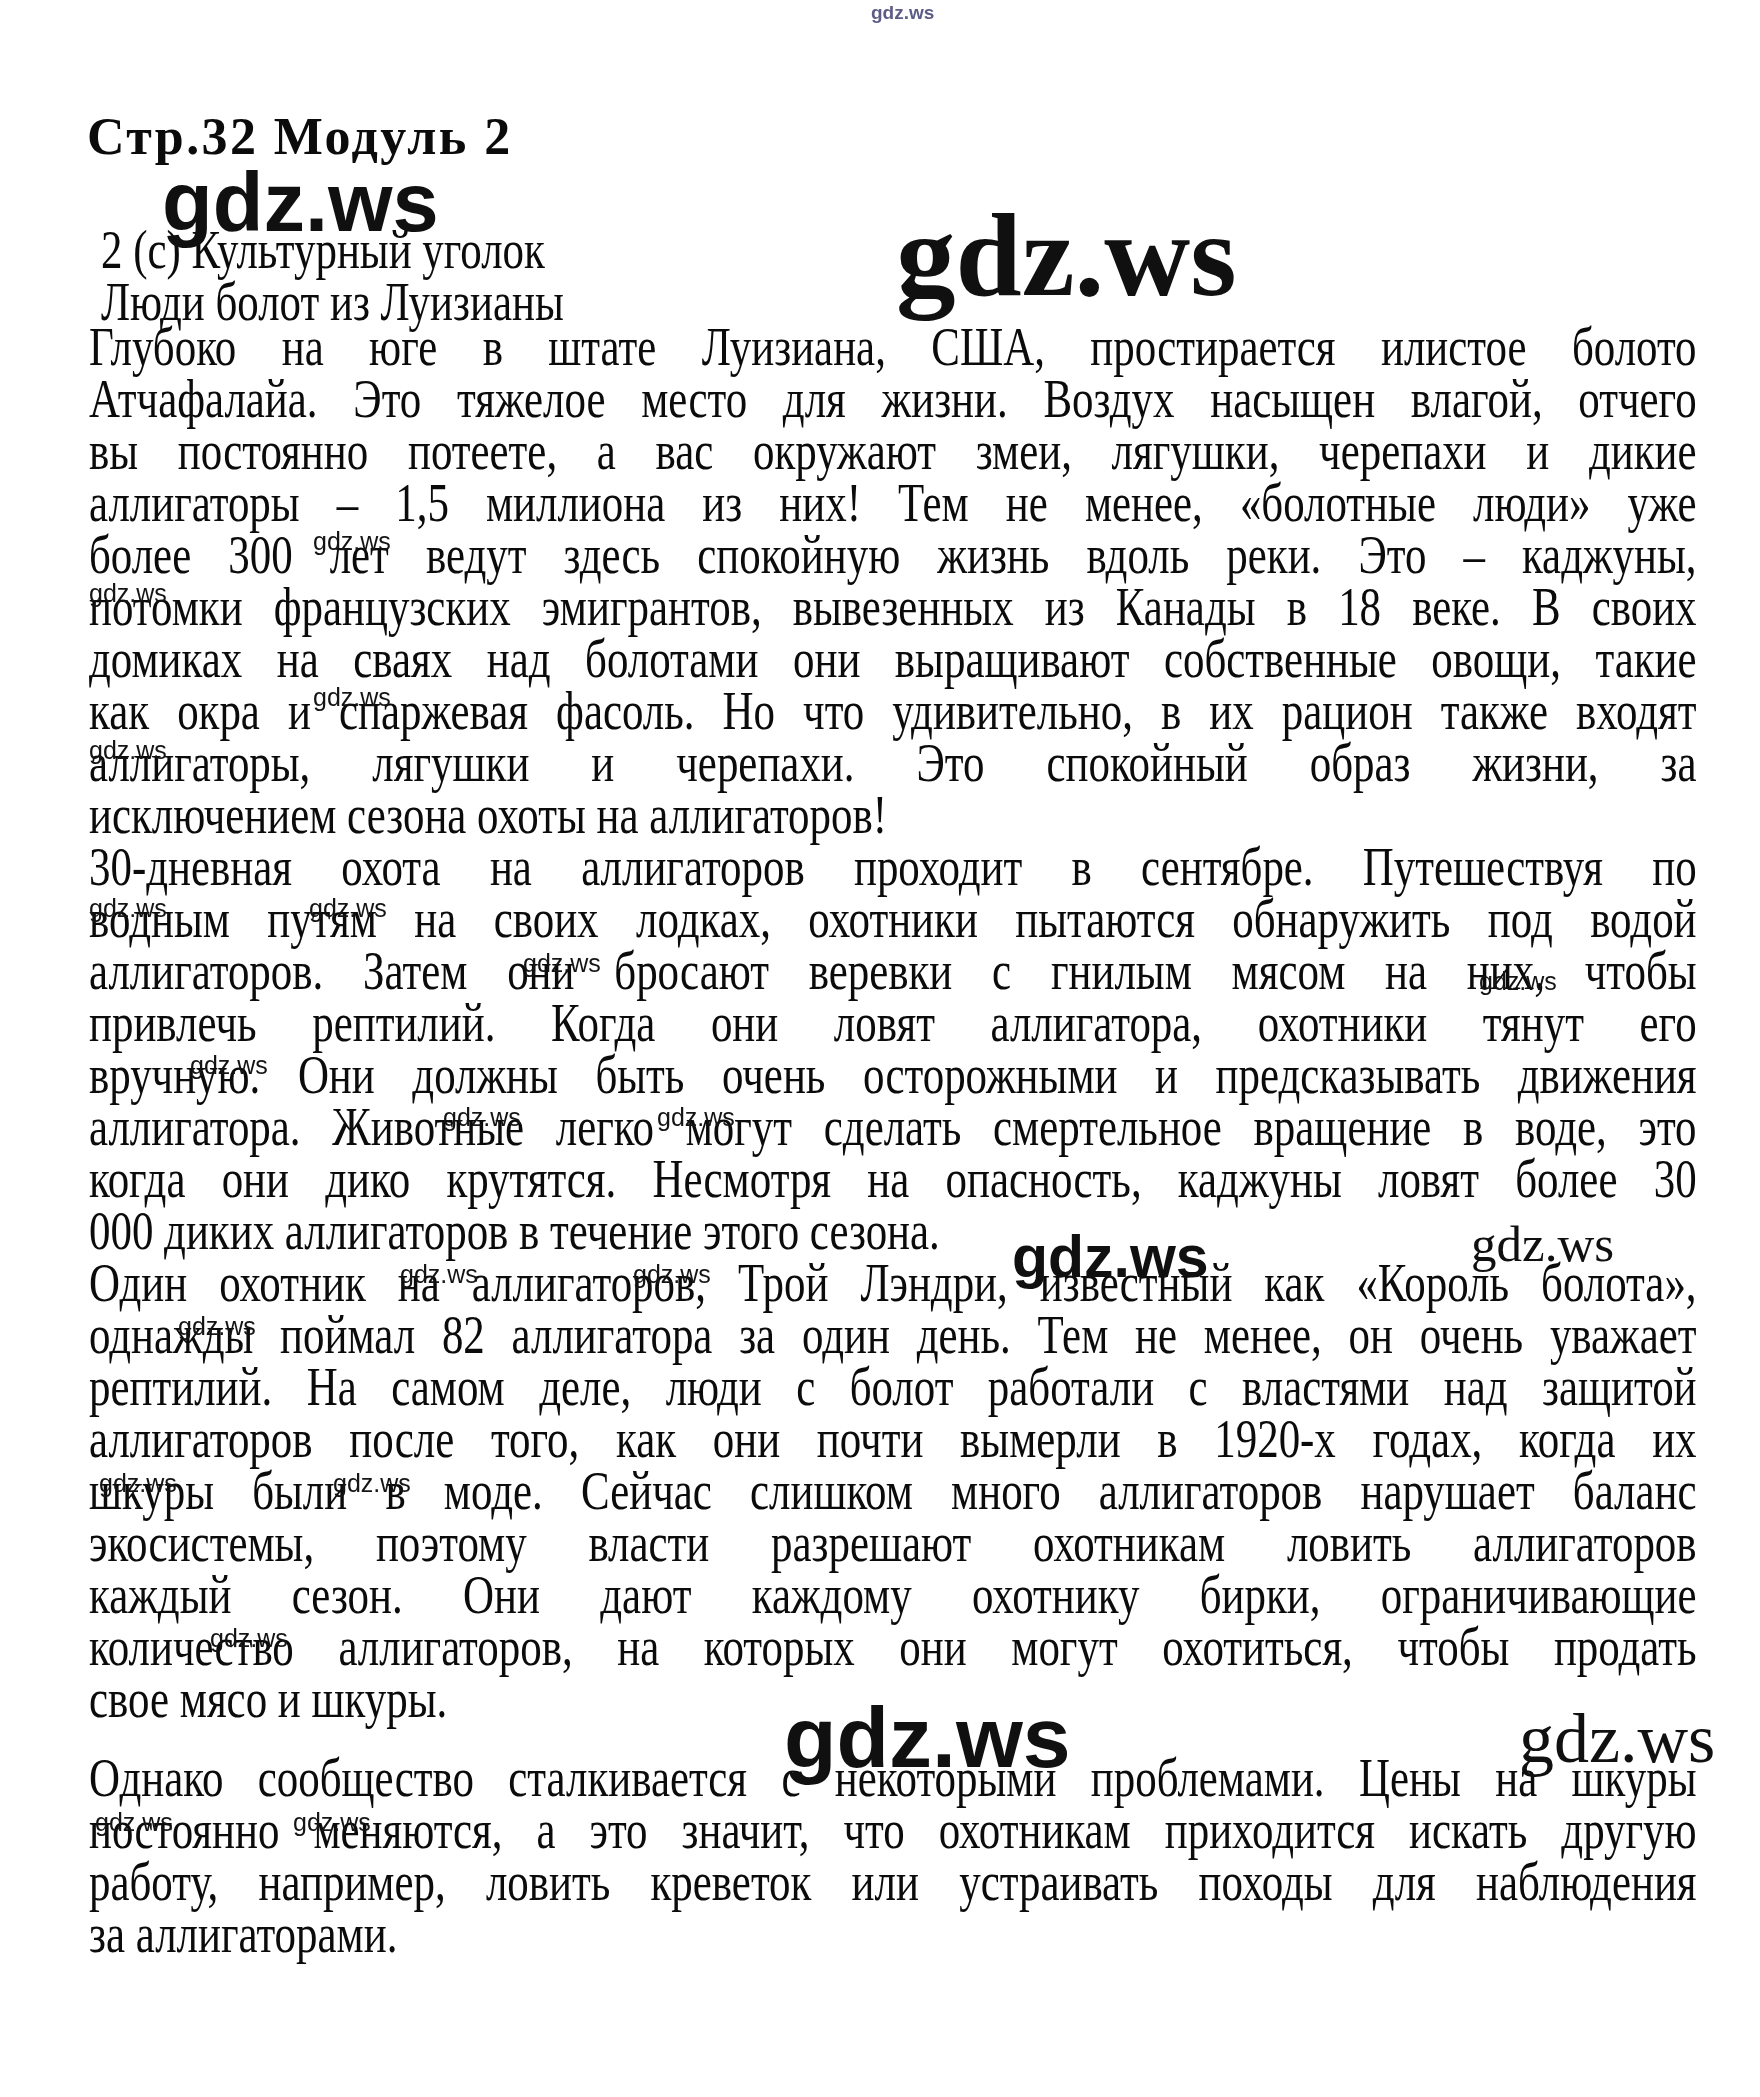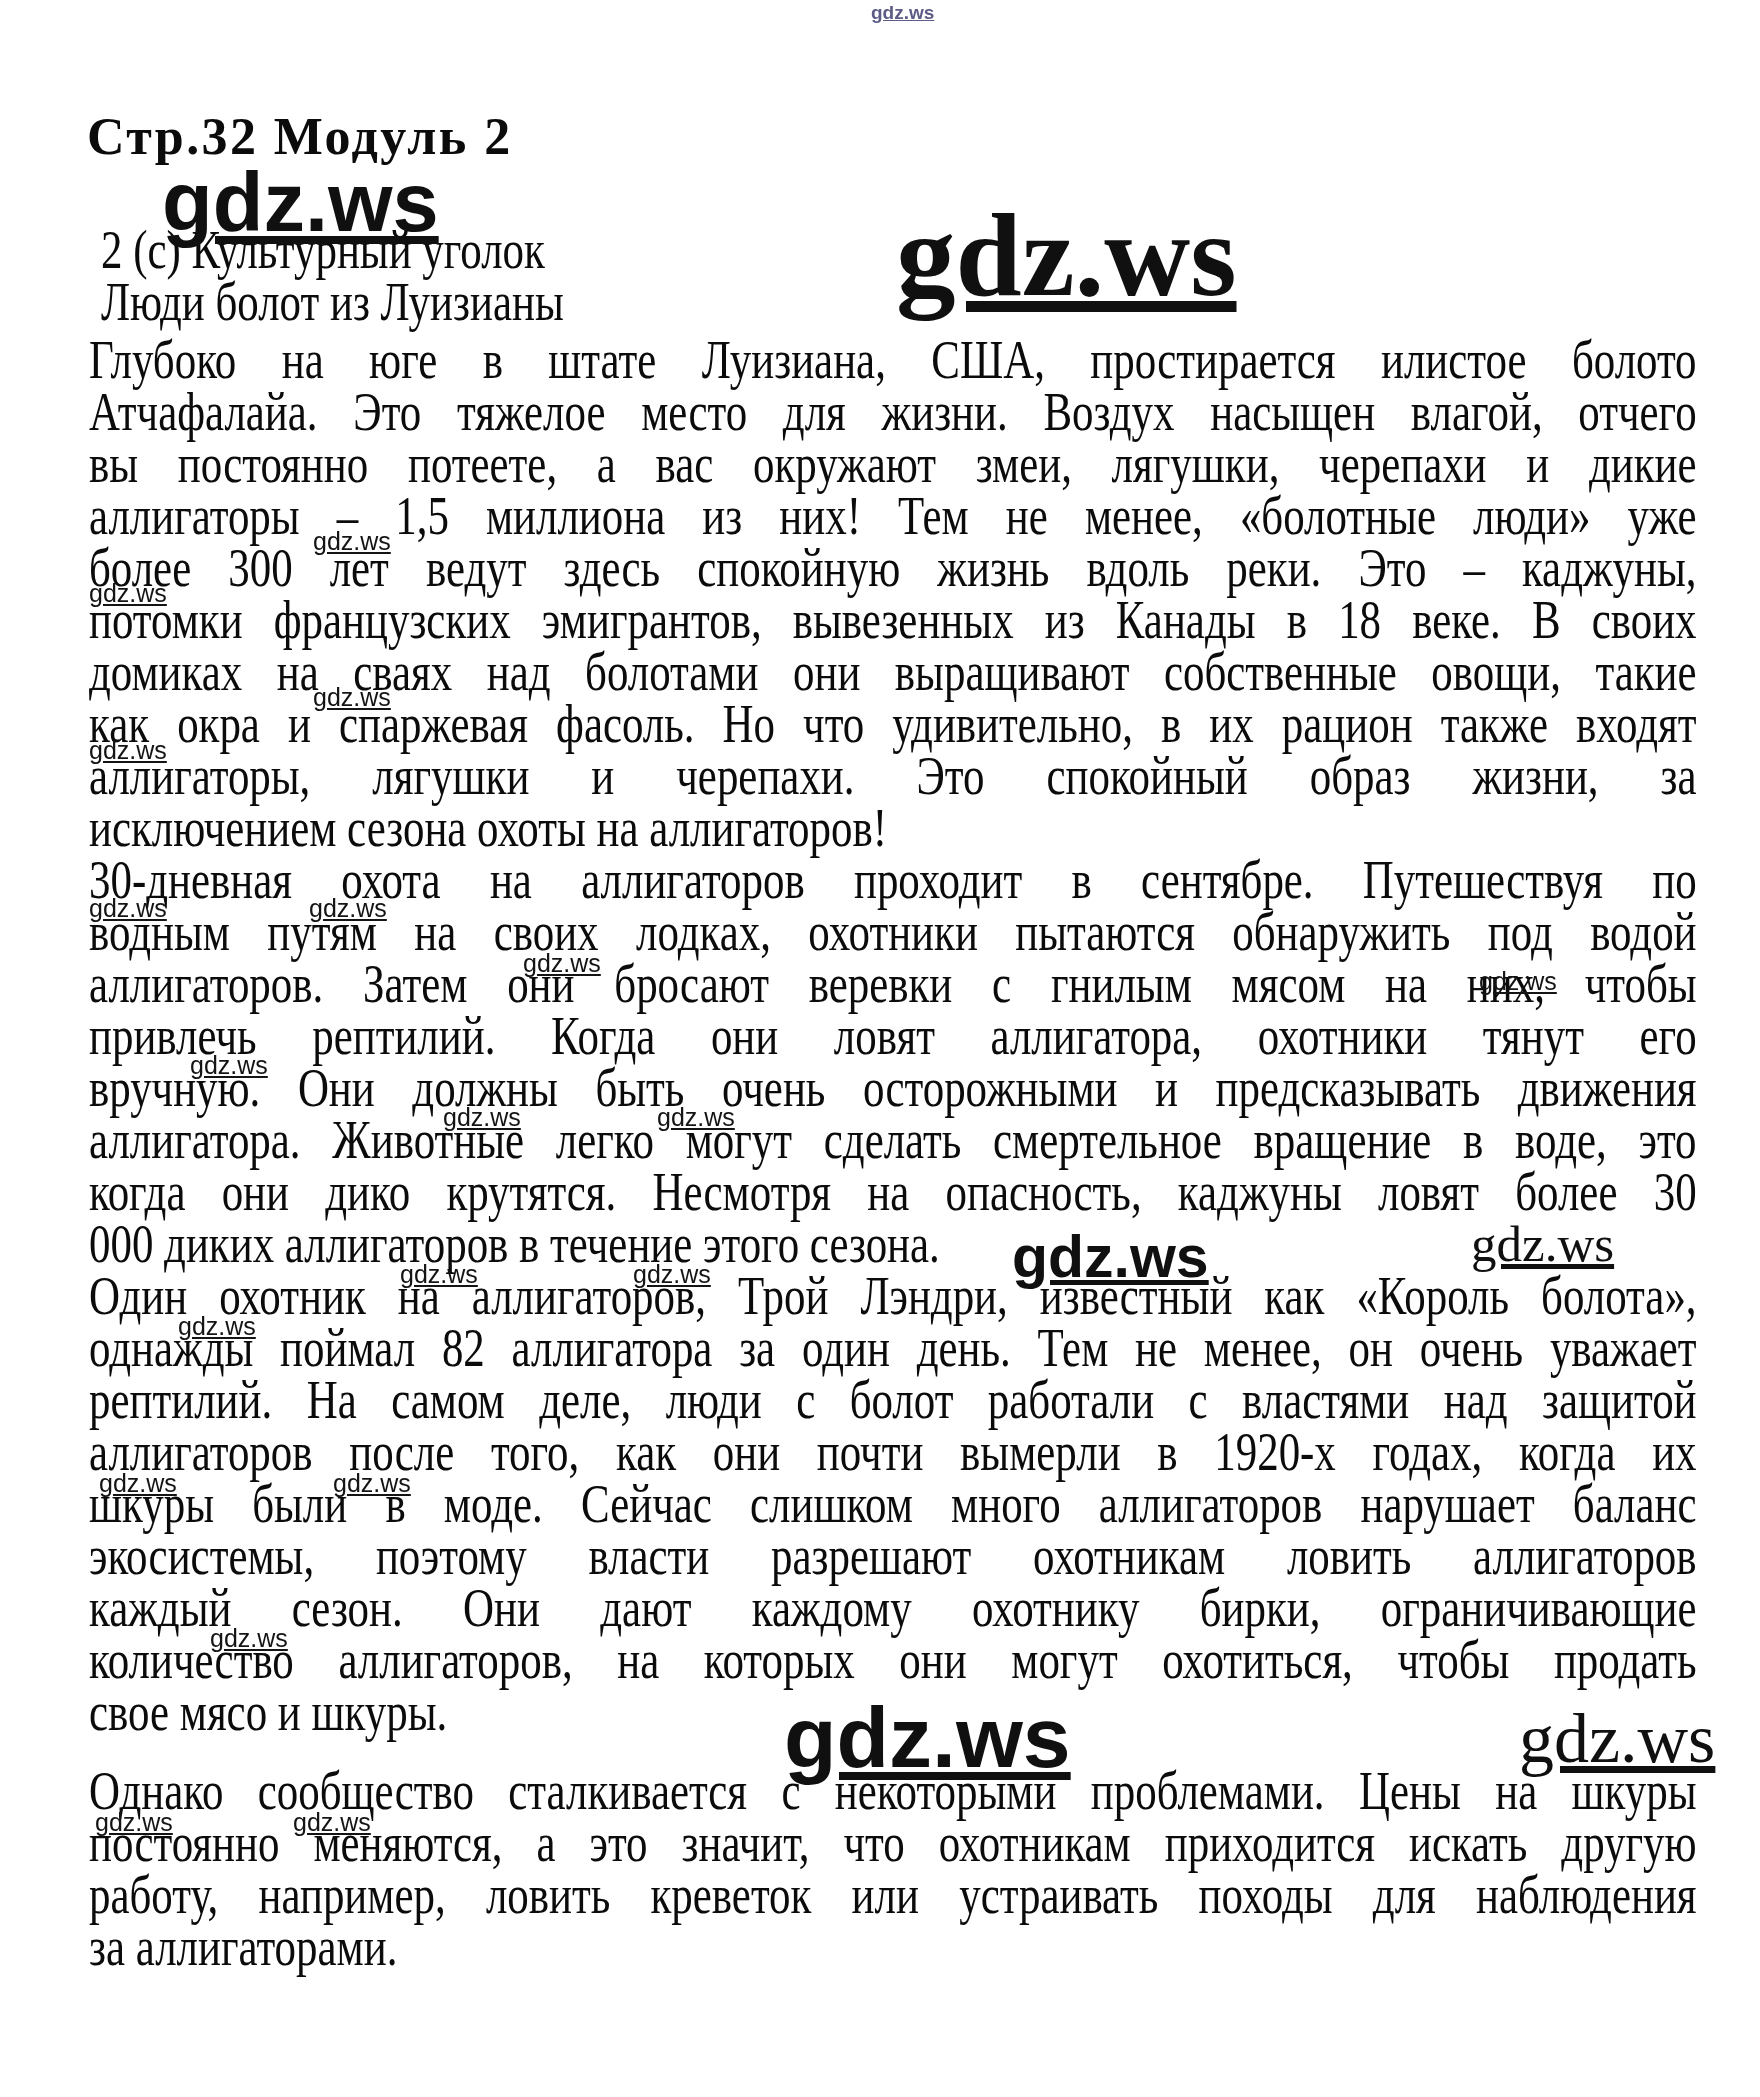--- a/index.html
+++ b/index.html
@@ -13,30 +13,30 @@
     font-size:52px;font-weight:700;letter-spacing:2.4px;line-height:52px;
     font-family:"Liberation Serif", serif;white-space:nowrap;
   }
   
   #intro{position:absolute;left:101px;top:224px;width:1607px;}
   #intro .iline{
     width:2061px;transform:scaleX(0.78);transform-origin:0 0;
     font-size:55px;line-height:52px;height:52px;text-align:left;white-space:nowrap;
   }
   
-  #article{position:absolute;left:89px;top:334px;width:1607px;}
+  #article{position:absolute;left:89px;top:321px;width:1607px;}
   .line{
     width:2061px;transform:scaleX(0.78);transform-origin:0 0;
     font-size:55px;line-height:52px;height:52px;
   }
   .j{text-align:justify;text-align-last:justify;}
   .l{text-align:left;}
   .gap{height:27px;}
   
-  .wm{position:absolute;white-space:nowrap;color:#101010;text-decoration:underline;}
+  .wm{position:absolute;white-space:nowrap;color:#101010;}
   .wm-tiny{font-family:"Liberation Sans", sans-serif;font-weight:700;font-size:19px;color:#5c5c86;}
   .wm-big-sans{font-family:"Liberation Sans", sans-serif;font-weight:700;}
   .wm-big-serif{font-family:"Liberation Serif", serif;font-weight:700;}
   .wm-med-serif{font-family:"Liberation Serif", serif;font-weight:400;}
   .wm-small{font-family:"Liberation Sans", sans-serif;font-weight:500;font-size:25px;color:#141414;}
   .t1{left:871px;top:1.6px;}
   .b1{left:162px;top:163px;font-size:83px;line-height:79px;}
   .b2{left:896px;top:198px;font-size:119px;line-height:115px;}
   .mA{left:1012px;top:1229px;font-size:59px;line-height:57px;font-family:"Liberation Sans", sans-serif;font-weight:700;}
   .mB{left:1471px;top:1219px;font-size:51px;line-height:51px;}

